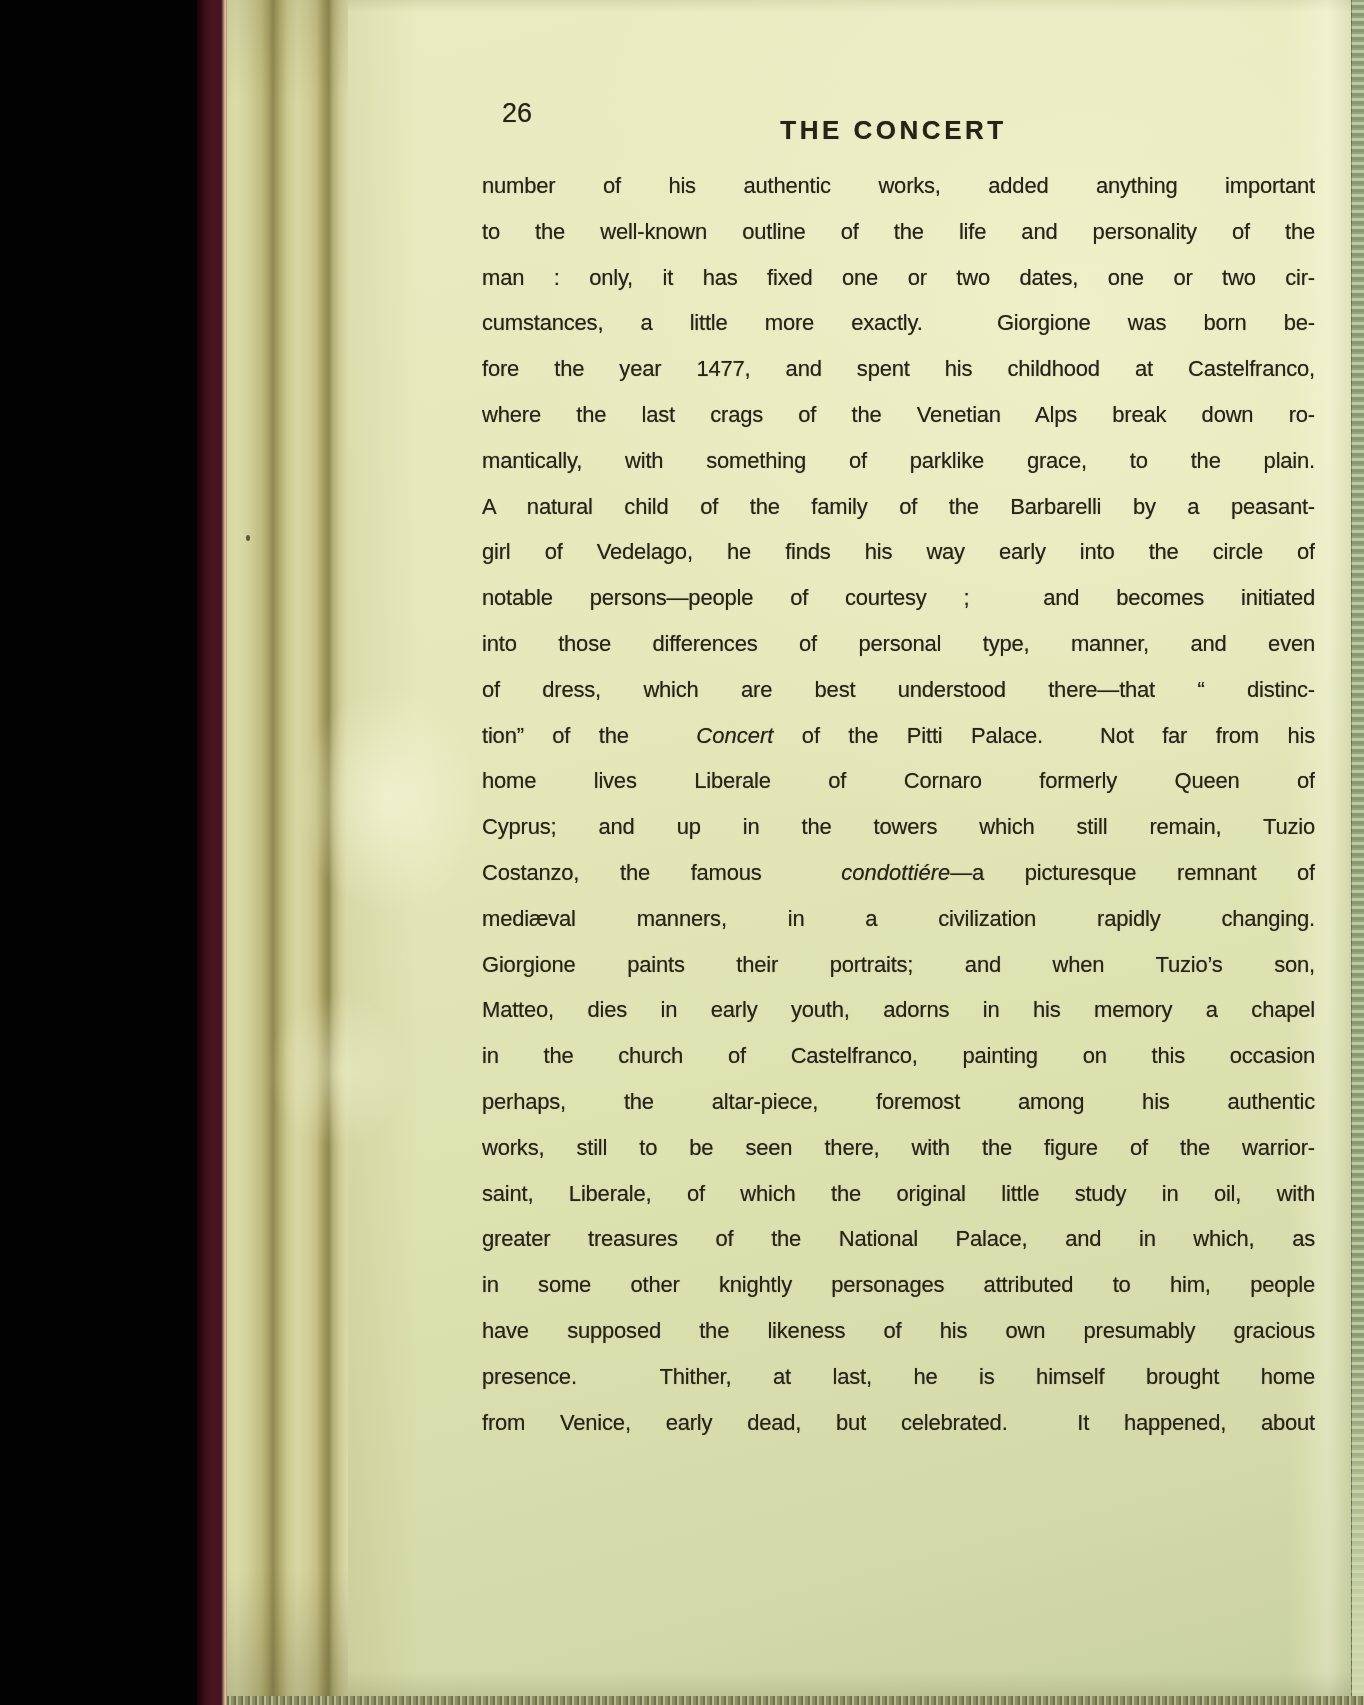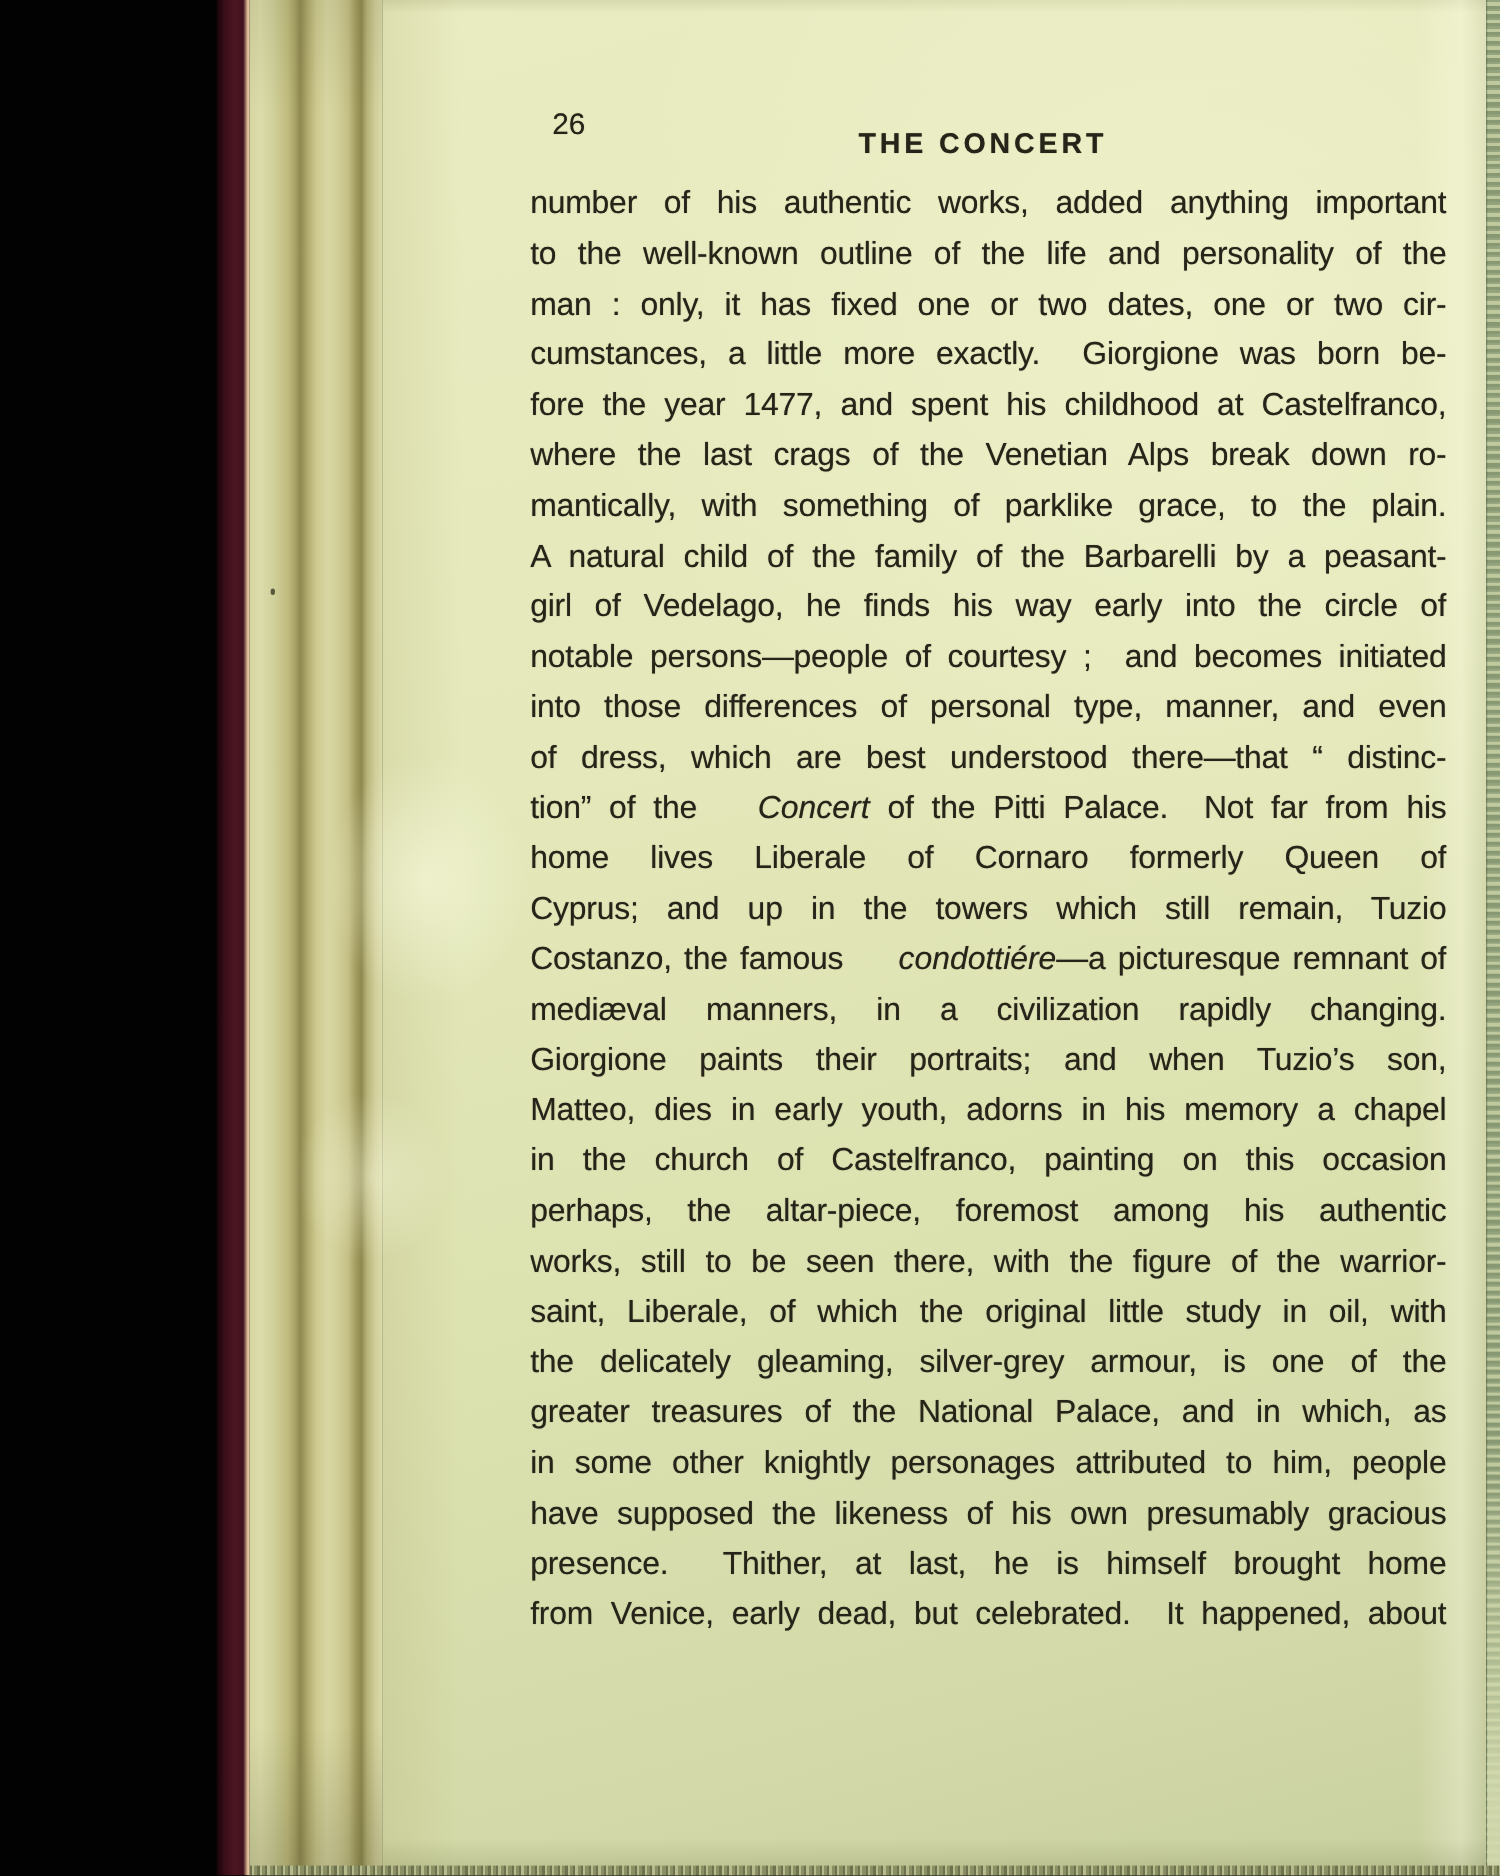--- a/index.html
+++ b/index.html
@@ -47,21 +47,21 @@
   .speck{position:absolute;left:246px;top:535px;width:4px;height:6px;border-radius:50%;background:#3a3a22;opacity:.8;}
   
   .header-row{position:absolute;left:482px;top:98px;width:833px;height:42px;color:#262419;}
   .pagenum{position:absolute;left:20px;top:0;font-size:27px;font-weight:500;
     text-shadow:0 0 .8px rgba(38,36,25,.6);}
   .running-title{position:absolute;left:0;right:10px;top:17px;text-align:center;
     font-size:26px;font-weight:600;letter-spacing:3.5px;
     text-shadow:0 0 .8px rgba(38,36,25,.6);}
   
   .body-text{position:absolute;left:482px;top:163px;width:833px;color:#262419;
-    font-size:29px;letter-spacing:-0.2px;word-spacing:1.5px;
+    font-size:22px;letter-spacing:-0.2px;word-spacing:1.5px;
     text-shadow:0 0 .9px rgba(38,36,25,.55);}
   .line{height:45.8px;line-height:45.8px;overflow:hidden;
     text-align:justify;white-space:pre-wrap;}
   .line:after{content:"";display:inline-block;width:100%;vertical-align:top;}
   .it{font-style:italic;letter-spacing:0;margin-left:39px;}
 </style>
 </head>
 <body>
 
 <div id="scene">
@@ -99,21 +99,20 @@
       <div class="line"><span>home lives Liberale of Cornaro formerly Queen of</span></div>
       <div class="line"><span>Cyprus; and up in the towers which still remain, Tuzio</span></div>
       <div class="line"><span>Costanzo, the famous </span><span class="it">condottiére</span><span>—a picturesque remnant of</span></div>
       <div class="line"><span>mediæval manners, in a civilization rapidly changing.</span></div>
       <div class="line"><span>Giorgione paints their portraits; and when Tuzio’s son,</span></div>
       <div class="line"><span>Matteo, dies in early youth, adorns in his memory a chapel</span></div>
       <div class="line"><span>in the church of Castelfranco, painting on this occasion</span></div>
       <div class="line"><span>perhaps, the altar-piece, foremost among his authentic</span></div>
       <div class="line"><span>works, still to be seen there, with the figure of the warrior-</span></div>
       <div class="line"><span>saint, Liberale, of which the original little study in oil, with</span></div>
-      <div class="line"><span>the delicately gleaming, silver-grey armour, is one of the</span></div>
       <div class="line"><span>greater treasures of the National Palace, and in which, as</span></div>
       <div class="line"><span>in some other knightly personages attributed to him, people</span></div>
       <div class="line"><span>have supposed the likeness of his own presumably gracious</span></div>
       <div class="line"><span>presence.  Thither, at last, he is himself brought home</span></div>
       <div class="line"><span>from Venice, early dead, but celebrated.  It happened, about</span></div>
     </div>
 
   <div class="fore-edge-right"></div>
   <div class="fore-edge-bottom"></div>
 </div>

